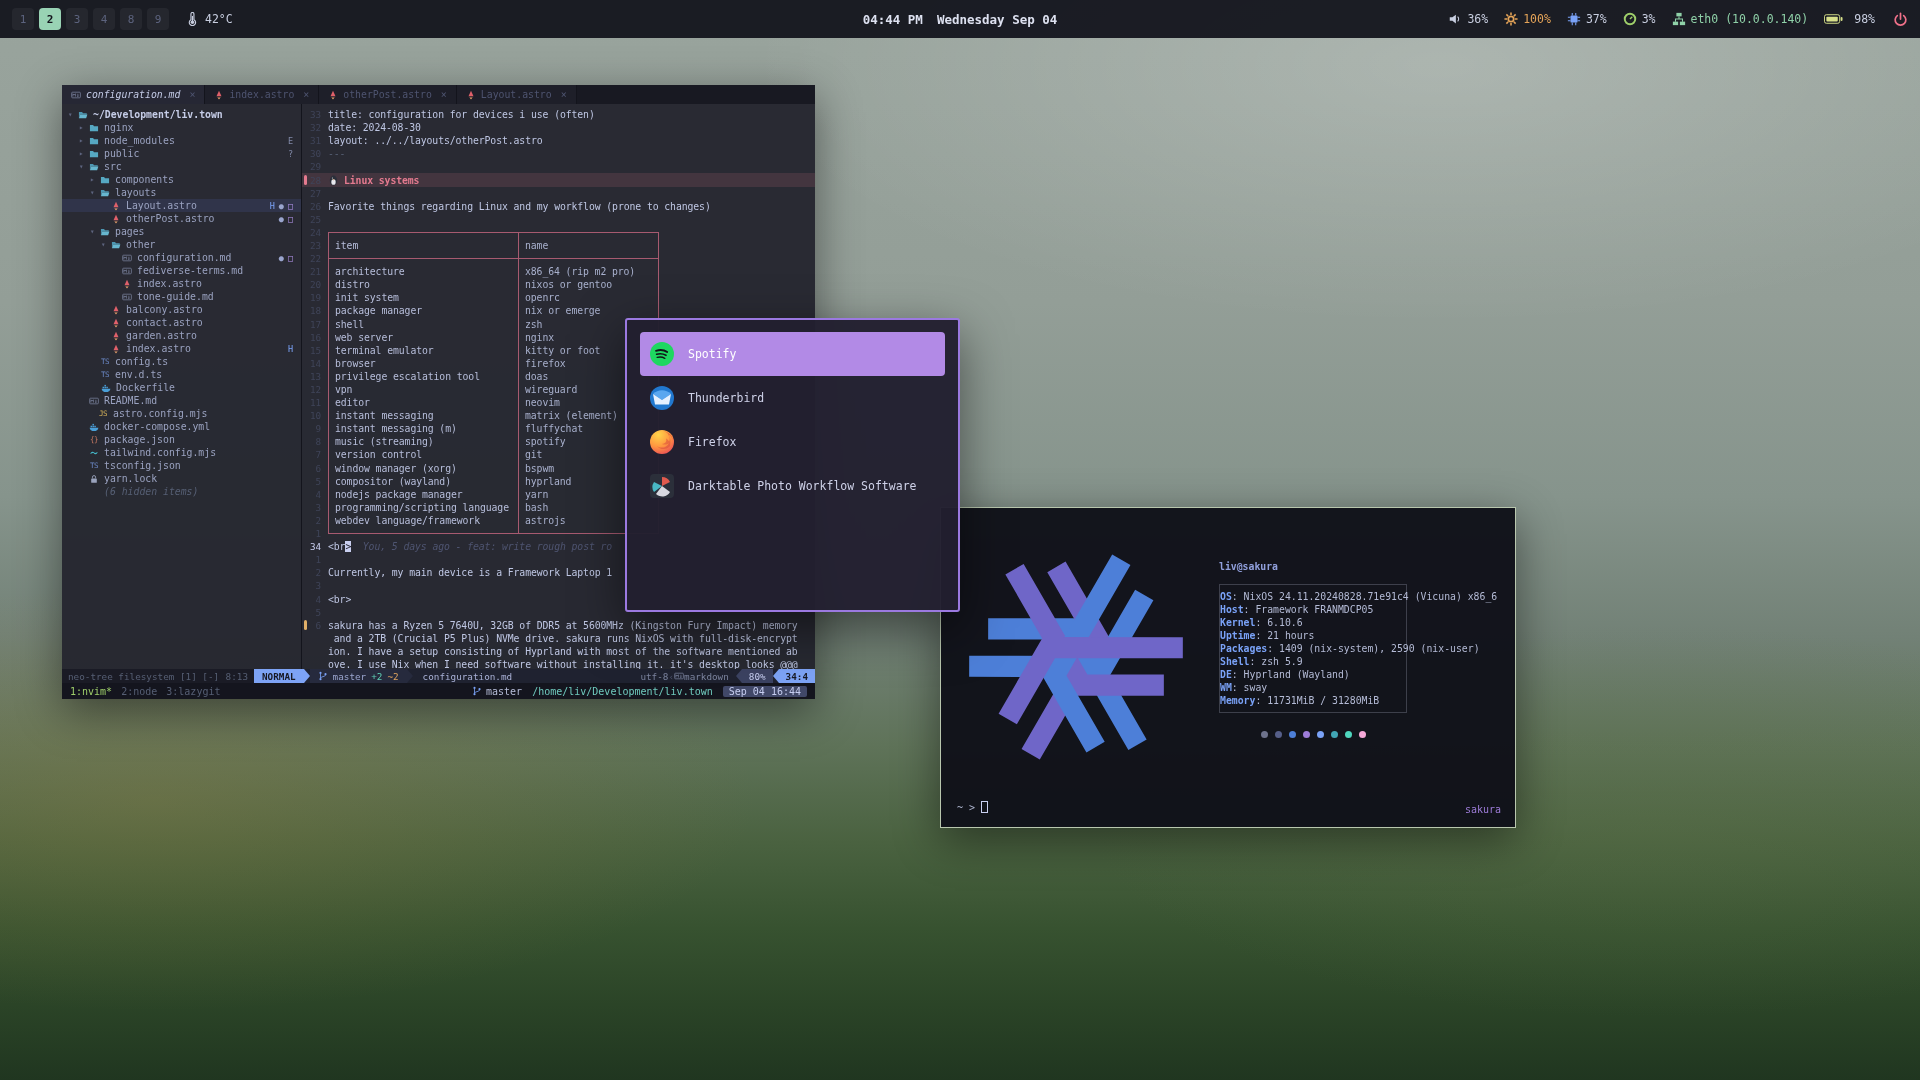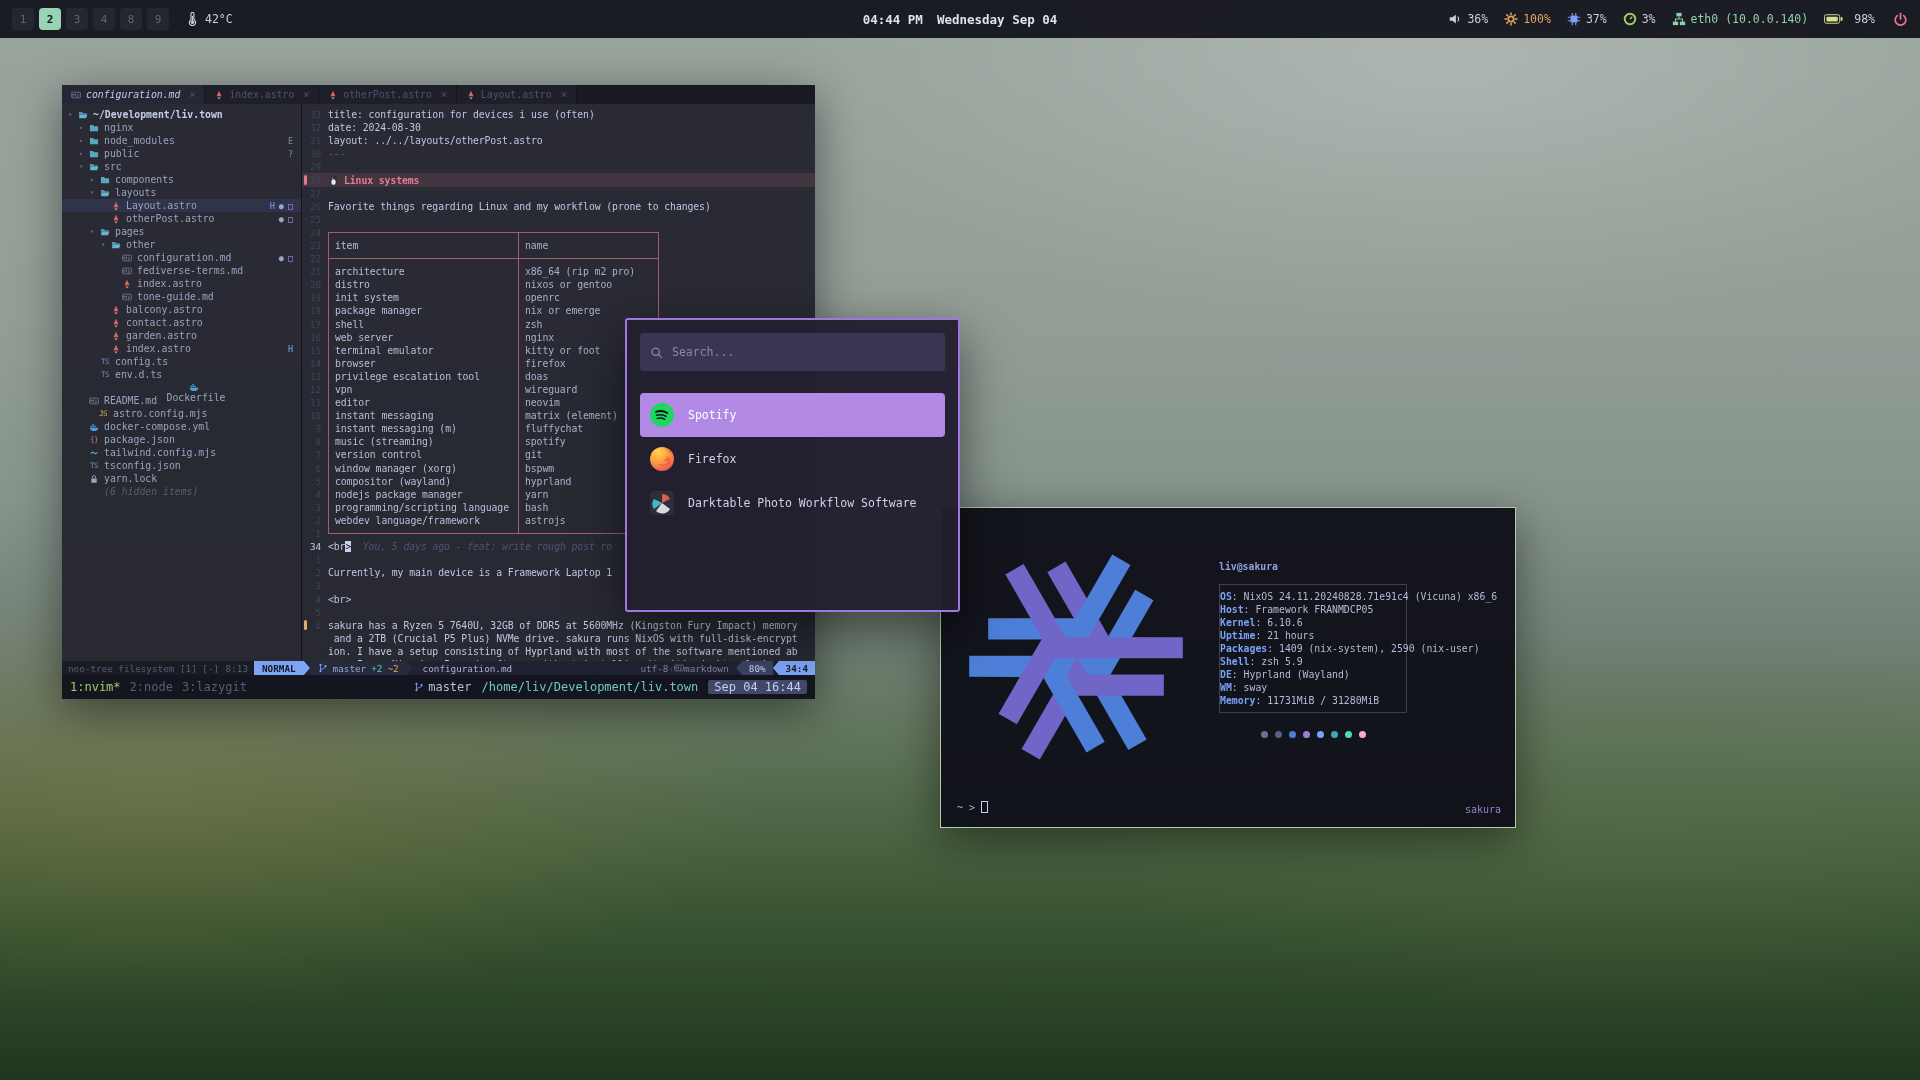--- a/index.html
+++ b/index.html
@@ -82,21 +82,21 @@
 .diff-chg{color:#dfa45f;}
 .seg-file{flex:1;display:flex;align-items:center;padding:0 10px;color:#a9b1d6;min-width:0;}
 .seg-right{display:flex;align-items:center;gap:0;color:#7c849f;padding-right:7px;}
 .sep-l{color:#4a5068;}
 .md-ic{width:10px;height:10px;}
 .branch-ic{width:10px;height:10px;color:#7aa2f7;}
 .seg-prog{background:#3b4261;color:#c6cdf0;height:100%;display:flex;align-items:center;padding:0 7px;}
 .arrL1{border-right:6px solid #3b4261;}
 .seg-pos{background:#7da3f5;color:#171822;font-weight:bold;height:100%;display:flex;align-items:center;padding:0 7px;}
 .arrL2{border-right:6px solid #7da3f5;}
-.tmuxbar{height:24px;flex:none;background:#14151e;display:flex;align-items:center;font-size:12px;padding:0 8px;gap:2px;}
+.tmuxbar{height:16px;flex:none;background:#14151e;display:flex;align-items:center;font-size:10px;padding:0 8px;gap:2px;}
 .tmux-left{display:flex;gap:9px;}
 .twin{color:#565f74;}
 .twin.on{color:#9ece6a;}
 .tmux-right{margin-left:auto;display:flex;align-items:center;gap:10px;}
 .tm-branch{display:flex;align-items:center;gap:4px;color:#b6bdd8;}
 .tm-path{color:#6fcabe;}
 .tm-date{background:#414868;color:#c6cdf0;padding:0 6px;border-radius:2px;}
 
 .launcher{position:absolute;left:625px;top:318px;width:335px;height:294px;background:rgba(34,31,48,0.97);
  border:2px solid #9b79e0;border-radius:3px;z-index:20;box-shadow:0 16px 50px rgba(0,0,0,0.5);overflow:hidden;}
@@ -505,21 +505,21 @@
             <span class="badges" data-name="git-status-badges"></span>
           </div>
           <div class="titem" data-name="tree-item" style="padding-left: 28px;">
             <span class="arrow" data-name="tree-indent"></span>
             <span class="ficon" data-name="ts-icon">
               <span class="ficon-txt" style="color:#6b89c9">TS</span>
             </span>
             <span class="tname" data-name="tree-item-label">env.d.ts</span>
             <span class="badges" data-name="git-status-badges"></span>
           </div>
-          <div class="titem" data-name="tree-item" style="padding-left: 29px; flex-direction: column;">
+          <div class="titem" data-name="tree-item" style="padding-left: 29px;">
             <span class="arrow" data-name="tree-indent"></span>
             <span class="ficon" data-name="docker-icon">
               <svg viewBox="0 0 16 16">
                 <path d="M1 9h14c-.5 3.5-3 5.5-7 5.5C4 14.5 1.5 12.5 1 9z" fill="#4a9fd8"></path>
                 <rect x="2.5" y="6" width="2.4" height="2.4" fill="#4a9fd8"></rect>
                 <rect x="5.5" y="6" width="2.4" height="2.4" fill="#4a9fd8"></rect>
                 <rect x="8.5" y="6" width="2.4" height="2.4" fill="#4a9fd8"></rect>
                 <rect x="5.5" y="3" width="2.4" height="2.4" fill="#4a9fd8"></rect>
               </svg>
             </span>
@@ -717,40 +717,41 @@
           </span>
         <span data-name="tmux-branch-name">master</span>
       </span>
       <span class="tm-path" data-name="tmux-path">/home/liv/Development/liv.town</span>
       <span class="tm-date" data-name="tmux-datetime">Sep 04 16:44</span>
     </div>
   </div>
 </div>
 
 <div class="launcher" data-name="app-launcher">
-  <div class="lsearch" data-name="launcher-search">
-    <span class="bicon" data-name="search-icon">
-        <svg viewBox="0 0 16 16">
-          <circle cx="7" cy="7" r="4.5" fill="none" stroke="currentColor" stroke-width="1.6"></circle>
-          <path d="M10.5 10.5L14 14" stroke="currentColor" stroke-width="1.6" stroke-linecap="round"></path>
-        </svg>
-      </span>
-    <input data-name="search-input" placeholder="Search..." style="">
-  </div>
   <div class="litems" data-name="launcher-items">
       <div class="litem sel" data-name="launcher-item-spotify">
         <span class="licon" data-name="spotify-icon">
           <svg viewBox="0 0 26 26">
             <circle cx="13" cy="13" r="12" fill="#1ed760"></circle>
             <path d="M7 9.8c4-1.2 8.2-.8 11.2 1.2" stroke="#101418" stroke-width="1.9" fill="none" stroke-linecap="round"></path>
             <path d="M7.6 13.2c3.3-.9 6.7-.5 9.4 1.1" stroke="#101418" stroke-width="1.6" fill="none" stroke-linecap="round"></path>
             <path d="M8.2 16.4c2.7-.7 5.4-.4 7.6.9" stroke="#101418" stroke-width="1.4" fill="none" stroke-linecap="round"></path>
           </svg>
         </span>
         <span class="llabel" data-name="launcher-item-label">Spotify</span>
+      </div>
+      <div class="litem" data-name="launcher-item-thunderbird">
+        <span class="licon" data-name="thunderbird-icon">
+          <svg viewBox="0 0 26 26">
+            <circle cx="13" cy="13" r="12" fill="#2178cf"></circle>
+            <path d="M4 9c5-5 13-5 18 0l-9 6z" fill="#5aa7f0"></path>
+            <path d="M4 9l9 6 9-6-2 10.5H6z" fill="#e6f1ff"></path>
+          </svg>
+        </span>
+        <span class="llabel" data-name="launcher-item-label">Thunderbird</span>
       </div>
       <div class="litem" data-name="launcher-item-firefox">
         <span class="licon" data-name="firefox-icon">
           <svg viewBox="0 0 26 26">
             <defs>
               <radialGradient id="ffg" cx="0.35" cy="0.2" r="1">
                 <stop offset="0" stop-color="#ffd54a"></stop>
                 <stop offset="0.5" stop-color="#ff9640"></stop>
                 <stop offset="1" stop-color="#e3355e"></stop>
               </radialGradient>

